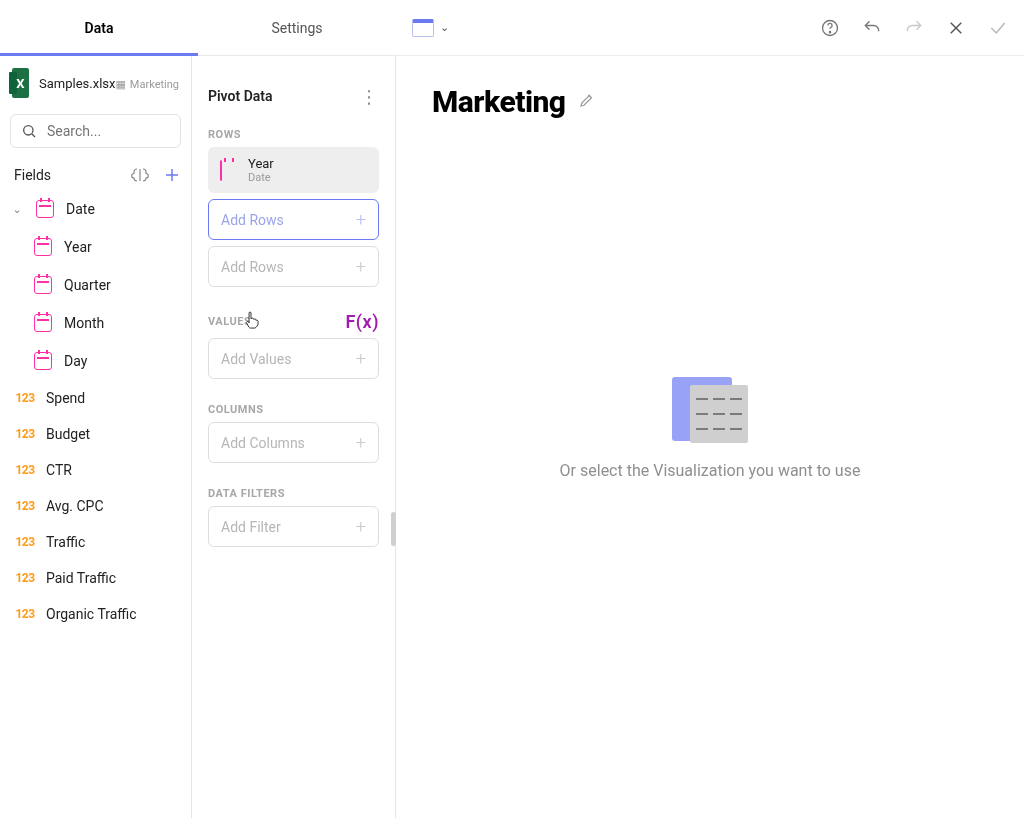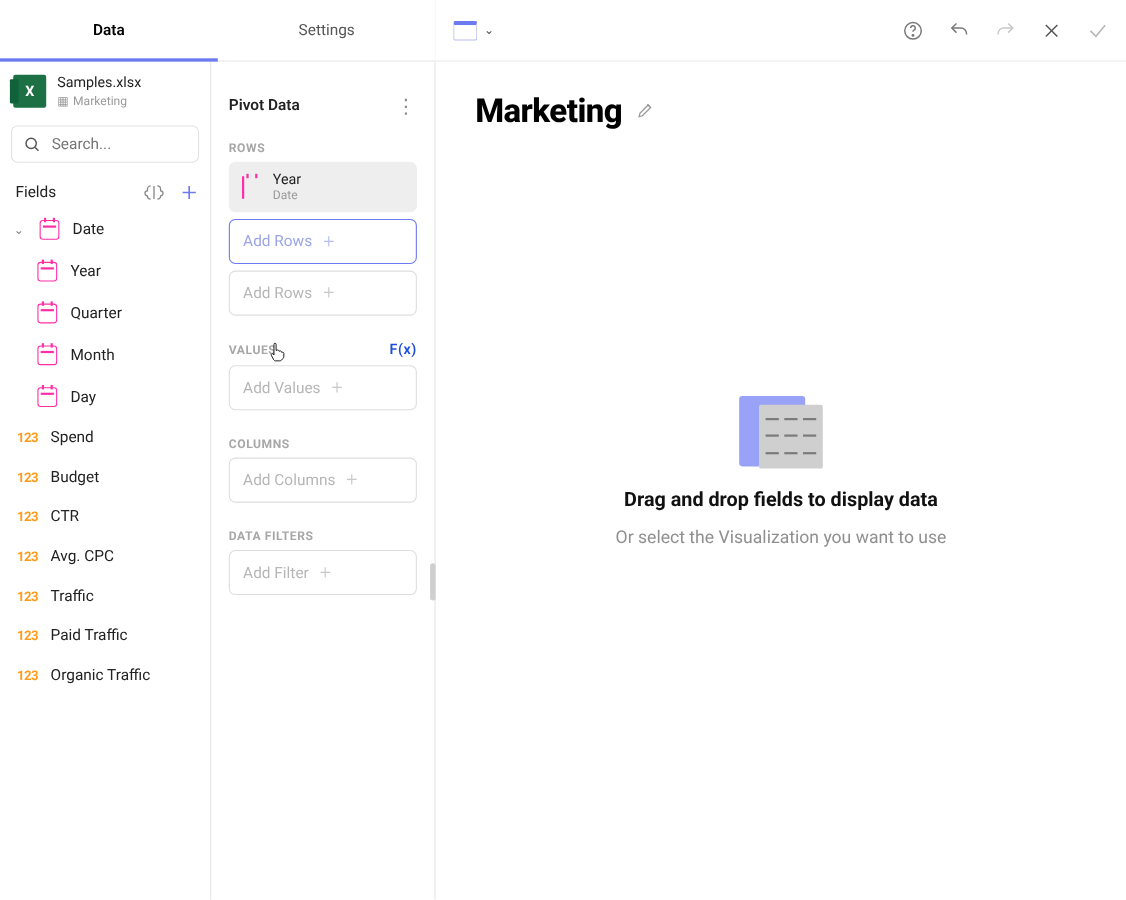--- a/index.html
+++ b/index.html
@@ -14,21 +14,21 @@
 .top-tab { flex: 1; display:flex; align-items:center; justify-content:center; font-size: 14px; color:#555; cursor:pointer; position:relative; }
 .top-tab.active { color:#000; font-weight:600; }
 .top-tab.active::after { content:""; position:absolute; left:0; right:0; bottom:-1px; height:3px; background:#6c7af2; }
 
 .left-inner { margin-top:56px; display:flex; flex-direction:column; height: calc(100% - 56px); }
 
 .file-row { display:flex; align-items:center; gap:10px; padding:12px 12px 8px 12px; }
 .excel-icon { width:30px; height:30px; background:#1d7044; border-radius:2px; display:flex; align-items:center; justify-content:center; color:#fff; font-weight:700; font-size:13px; position:relative; }
 .excel-icon::before{content:"";position:absolute;left:-3px;top:4px;width:8px;height:22px;background:#10623a;border-radius:1px;}
 .excel-icon span{position:relative;z-index:1;}
-.file-meta { display:flex; flex-direction:column; }
+.file-meta { display:flex; flex-direction:row; }
 .file-name { font-size:13px; color:#222; }
 .file-sheet { display:flex; align-items:center; gap:4px; font-size:11px; color:#9a9a9a; margin-top:2px;}
 .sheet-icon { font-size:11px; color:#9a9a9a; }
 
 .search-wrap { margin:8px 10px; display:flex; align-items:center; gap:10px; border:1px solid #e2e2e2; border-radius:6px; padding:8px 10px; }
 .search-wrap input { border:none; outline:none; flex:1; font-size:14px; color:#777; background:transparent; }
 .search-icon svg{display:block;}
 
 .fields-head { display:flex; align-items:center; justify-content:space-between; padding:10px 10px 6px 14px; }
 .fields-head .label{ font-size:14px; color:#222; }
@@ -47,30 +47,30 @@
 .cal-icon::after{content:"";position:absolute;left:3px;top:-3px;width:1.5px;height:4px;background:#ff2fa8;box-shadow:8px 0 #ff2fa8;}
 .num-icon { color:#ff9b1a; font-weight:700; font-size:12px; letter-spacing:-0.5px; }
 
 
 .pivot { width: 204px; border-right: 1px solid #e5e5e5; padding-top:56px; display:flex; flex-direction:column; position:relative; }
 .pivot-menu { position:absolute; top:86px; right:16px; color:#888; font-size:18px; letter-spacing:1px; }
 .pivot-inner{ padding:32px 16px 10px 16px; display:flex; flex-direction:column; gap:14px;}
 .pivot-title { font-size:14px; font-weight:600; color:#222; }
 .pivot-label { font-size:11px; font-weight:700; letter-spacing:0.5px; color:#a7a7a7; margin-top:10px; }
 .pivot-label-row { display:flex; align-items:center; justify-content:space-between; }
-.fx { color:#1d4ed8; font-size:13px; font-weight:600; }
+.fx { color:#a21caf; font-size:18px; font-weight:600; }
 
 .chip, .drop { border-radius:6px; padding:9px 12px; display:flex; align-items:center; gap:10px; margin-top:6px; }
 .chip { background:#eeeeee; }
 .chip .chip-icon { width:18px; }
 .chip .chip-text { display:flex; flex-direction:column; }
 .chip .chip-text .name{ font-size:13px; color:#222;}
 .chip .chip-text .sub{ font-size:11px; color:#9a9a9a;}
 
-.drop { border:1px solid #dedede; color:#b6b6b6; font-size:14px; cursor:pointer;}
+.drop { border:1px solid #dedede; justify-content:space-between; color:#b6b6b6; font-size:14px; cursor:pointer;}
 .drop.active-hover { border:1.5px solid #6c7af2; color:#9aa4e8; }
 .drop .plus { color:#c9c9c9; font-size:18px; font-weight:300; }
 .drop.active-hover .plus{ color:#b7bff2;}
 
 .cursor-pointer { position:absolute; left:244px; top:310px; z-index:10; pointer-events:none; color:#000;}
 
 .scroll-thumb{ position:absolute; right:-1px; top:512px; width:5px; height:34px; background:#cfcfcf; border-radius:3px;}
 
 
 .main { flex:1; display:flex; flex-direction:column; position:relative; }
@@ -349,17 +349,16 @@
               <span class="dash"></span>
               <span class="dash"></span>
             </div>
           <div class="row">
               <span class="dash"></span>
               <span class="dash"></span>
               <span class="dash"></span>
             </div>
         </div>
       </div>
-      <div class="ph-title">Drag and drop fields to display data</div>
       <div class="ph-sub">Or select the Visualization you want to use</div>
     </div>
   </div>
 </div>
 
 </body></html>

